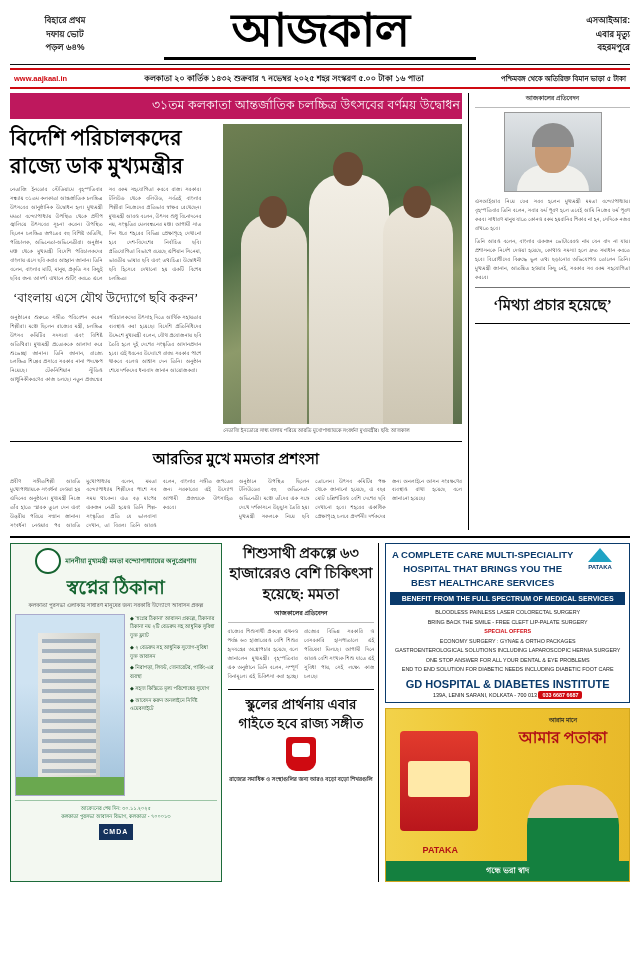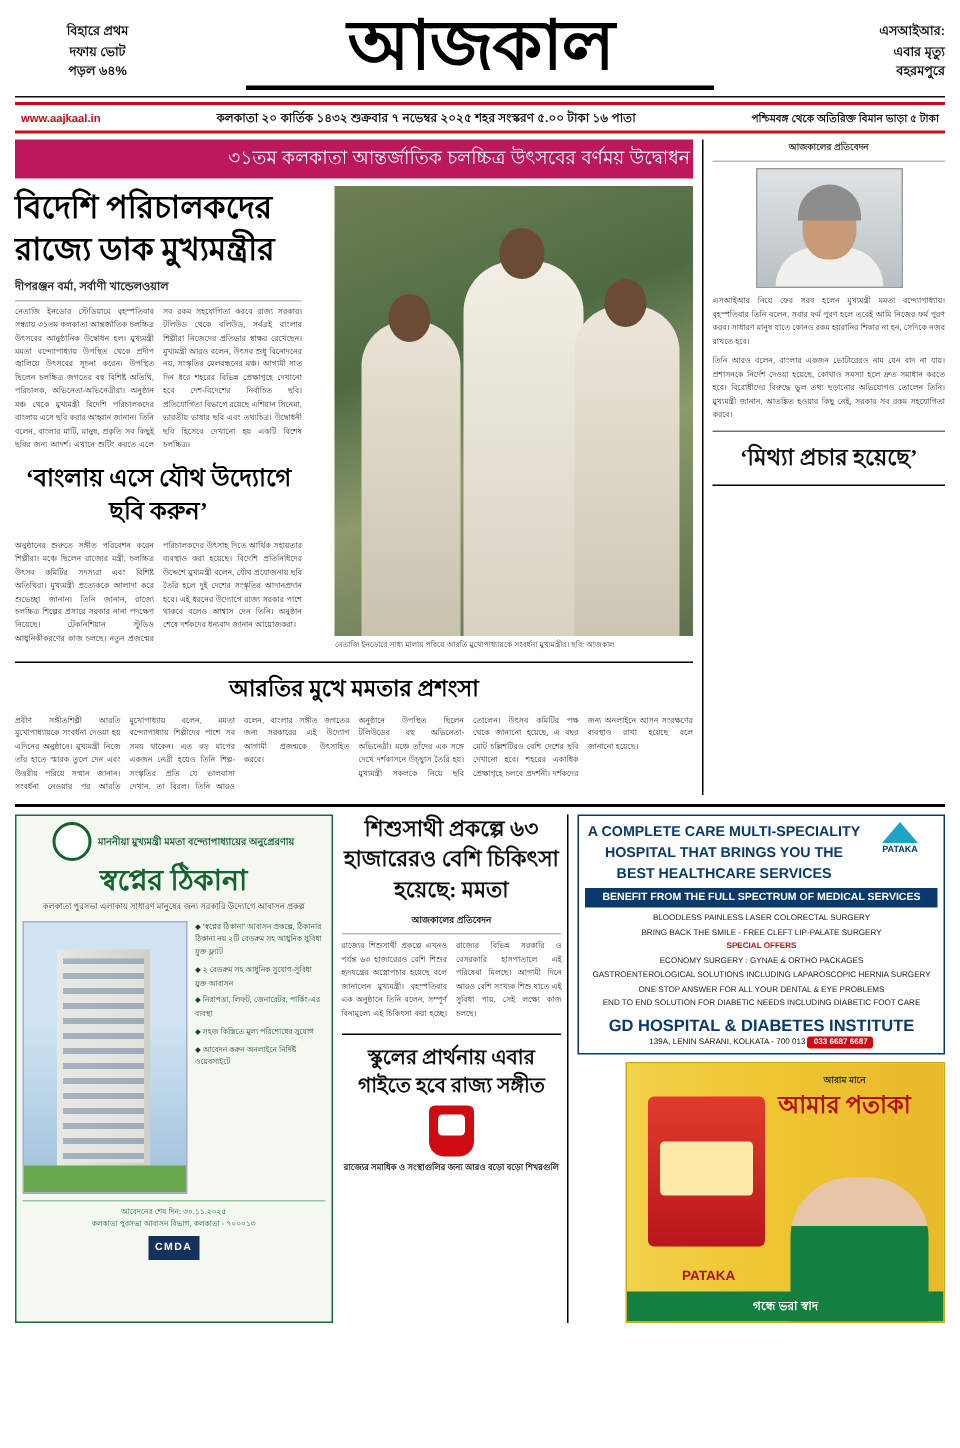--- a/index.html
+++ b/index.html
@@ -51,21 +51,21 @@
     font-size:21px;line-height:1.35;color:#000;margin:0 0 4px 0;
   }
   .byline{font-size:7.5px;font-weight:bold;color:#222;border-bottom:1px solid #bbb;padding-bottom:3px;margin-bottom:3px;}
   .body-txt{
     font-size:5.2px;line-height:1.72;text-align:justify;color:#2a2a2a;
     column-gap:6px;hyphens:auto;word-break:break-word;
   }
   .twocol{column-count:2;}
   .threecol{column-count:3;}
   .pullquote{
-    font-family:"Liberation Serif", serif;font-weight:bold;font-size:16px;
+    font-family:"Liberation Serif", serif;font-weight:normal;font-size:12px;
     line-height:1.4;text-align:center;margin:7px 0 6px 0;color:#000;
   }
   .lead-right{width:247px;}
   .photo{
     width:100%;height:300px;background:linear-gradient(160deg,#6f7f52 0%,#4e6b44 35%,#8d9a6a 60%,#5c6f4d 100%);
     position:relative;overflow:hidden;border:0;
   }
   .photo .fig1,.photo .fig2,.photo .fig3{position:absolute;bottom:0;}
   .photo .fig1{left:18px;width:66px;height:210px;background:linear-gradient(180deg,#e9e3d6,#c9c2ad);border-radius:30px 30px 0 0;}
   .photo .fig2{left:86px;width:80px;height:250px;background:linear-gradient(180deg,#f3efe6,#d8d2c2);border-radius:34px 34px 0 0;}
@@ -139,21 +139,21 @@
   .hosp-headline{flex:1;text-align:center;color:#0a3a6b;font-weight:bold;font-size:9.5px;line-height:1.45;}
   .hosp-brand{width:50px;text-align:center;font-size:6px;color:#0a3a6b;font-weight:bold;}
   .hosp-brand .tri{width:0;height:0;border-left:12px solid transparent;border-right:12px solid transparent;border-bottom:14px solid #1fa3c4;margin:0 auto 2px auto;}
   .hosp-band{background:#0a3a6b;color:#fff;text-align:center;font-size:7px;font-weight:bold;padding:3px 2px;margin:3px 0;}
   .hosp-lines{font-size:5.4px;line-height:1.75;color:#222;text-align:center;}
   .hosp-lines .red{color:#cf0a11;font-weight:bold;}
   .hosp-logo{text-align:center;font-weight:bold;font-size:11px;color:#0a3a6b;margin-top:3px;}
   .hosp-addr{text-align:center;font-size:5.4px;margin-top:2px;}
   .hosp-addr .phone{background:#cf0a11;color:#fff;padding:1px 4px;border-radius:2px;font-weight:bold;}
 
-  .tea-ad{margin-top:5px;height:172px;background:linear-gradient(90deg,#f2d24a 0%,#efc531 45%,#e8b92a 100%);position:relative;overflow:hidden;border:1px solid #d0a61f;margin-left:32px;}
+  .tea-ad{margin-top:5px;height:172px;background:linear-gradient(90deg,#f2d24a 0%,#efc531 45%,#e8b92a 100%);position:relative;overflow:hidden;border:1px solid #d0a61f;}
   .tea-ad .bigtxt{position:absolute;right:6px;top:8px;width:120px;text-align:center;color:#b21016;font-weight:bold;font-size:16px;line-height:1.15;font-family:"Liberation Serif", serif;}
   .tea-ad .small{position:absolute;right:6px;top:6px;width:120px;text-align:center;color:#222;font-size:6px;font-weight:bold;}
   .tea-ad .pack{position:absolute;left:14px;top:22px;width:78px;height:100px;background:linear-gradient(180deg,#e23b2d,#b9161c);border-radius:4px;}
   .tea-ad .pack .lbl{position:absolute;left:8px;top:30px;right:8px;height:36px;background:#ffe9a8;border-radius:3px;}
   .tea-ad .woman{position:absolute;right:10px;bottom:0;width:92px;height:96px;background:linear-gradient(180deg,#e7c6a8 0 34%,#14803f 34% 100%);border-radius:40px 40px 0 0;}
   .tea-ad .strip{position:absolute;left:0;right:0;bottom:0;height:20px;background:#14803f;color:#fff;font-size:8px;font-weight:bold;display:flex;align-items:center;justify-content:center;}
   .tea-ad .brand{position:absolute;left:12px;bottom:26px;width:84px;text-align:center;color:#b21016;font-weight:bold;font-size:9px;}
 </style>
 </head>
 <body>
@@ -185,21 +185,20 @@
   </div>
 
   <div class="grid">
 
     <div class="col-main">
       <div class="kicker">৩১তম কলকাতা আন্তর্জাতিক চলচ্চিত্র উৎসবের বর্ণময় উদ্বোধন</div>
 
       <div class="lead">
         <div class="lead-left">
           <div class="headline">বিদেশি পরিচালকদের রাজ্যে ডাক মুখ্যমন্ত্রীর</div>
-          <div class="byline">দীপরঞ্জন বর্মা, সর্বাণী খান্ডেলওয়াল</div>
           <div class="body-txt twocol">নেতাজি ইনডোর স্টেডিয়ামে বৃহস্পতিবার সন্ধ্যায় ৩১তম কলকাতা আন্তর্জাতিক চলচ্চিত্র উৎসবের আনুষ্ঠানিক উদ্বোধন হল। মুখ্যমন্ত্রী মমতা বন্দ্যোপাধ্যায় উপস্থিত থেকে প্রদীপ জ্বালিয়ে উৎসবের সূচনা করেন। উপস্থিত ছিলেন চলচ্চিত্র জগতের বহু বিশিষ্ট অতিথি, পরিচালক, অভিনেতা-অভিনেত্রীরা। অনুষ্ঠান মঞ্চ থেকে মুখ্যমন্ত্রী বিদেশি পরিচালকদের বাংলায় এসে ছবি করার আহ্বান জানান। তিনি বলেন, বাংলার মাটি, মানুষ, প্রকৃতি সব কিছুই ছবির জন্য আদর্শ। এখানে শুটিং করতে এলে সব রকম সহযোগিতা করবে রাজ্য সরকার। টলিউড থেকে বলিউড, সর্বত্রই বাংলার শিল্পীরা নিজেদের প্রতিভার স্বাক্ষর রেখেছেন। মুখ্যমন্ত্রী আরও বলেন, উৎসব শুধু বিনোদনের নয়, সংস্কৃতির মেলবন্ধনের মঞ্চ। আগামী সাত দিন ধরে শহরের বিভিন্ন প্রেক্ষাগৃহে দেখানো হবে দেশ-বিদেশের নির্বাচিত ছবি। প্রতিযোগিতা বিভাগে রয়েছে এশিয়ান সিনেমা, ভারতীয় ভাষার ছবি এবং তথ্যচিত্র। উদ্বোধনী ছবি হিসেবে দেখানো হয় একটি বিশেষ চলচ্চিত্র।</div>
           <div class="pullquote">‘বাংলায় এসে যৌথ উদ্যোগে ছবি করুন’</div>
           <div class="body-txt twocol">অনুষ্ঠানের শুরুতে সঙ্গীত পরিবেশন করেন শিল্পীরা। মঞ্চে ছিলেন রাজ্যের মন্ত্রী, চলচ্চিত্র উৎসব কমিটির সদস্যরা এবং বিশিষ্ট অতিথিরা। মুখ্যমন্ত্রী প্রত্যেককে আলাদা করে শুভেচ্ছা জানান। তিনি জানান, রাজ্যে চলচ্চিত্র শিল্পের প্রসারে সরকার নানা পদক্ষেপ নিয়েছে। টেকনিশিয়ান স্টুডিও আধুনিকীকরণের কাজ চলছে। নতুন প্রজন্মের পরিচালকদের উৎসাহ দিতে আর্থিক সহায়তার ব্যবস্থাও করা হয়েছে। বিদেশি প্রতিনিধিদের উদ্দেশে মুখ্যমন্ত্রী বলেন, যৌথ প্রযোজনায় ছবি তৈরি হলে দুই দেশের সংস্কৃতির আদানপ্রদান হবে। এই ধরনের উদ্যোগে রাজ্য সরকার পাশে থাকবে বলেও আশ্বাস দেন তিনি। অনুষ্ঠান শেষে দর্শকদের ধন্যবাদ জানান আয়োজকরা।</div>
         </div>
 
         <div class="lead-right">
           <div class="photo">
             <div class="fig1"></div>
             <div class="fig2"></div>
             <div class="fig3"></div>

